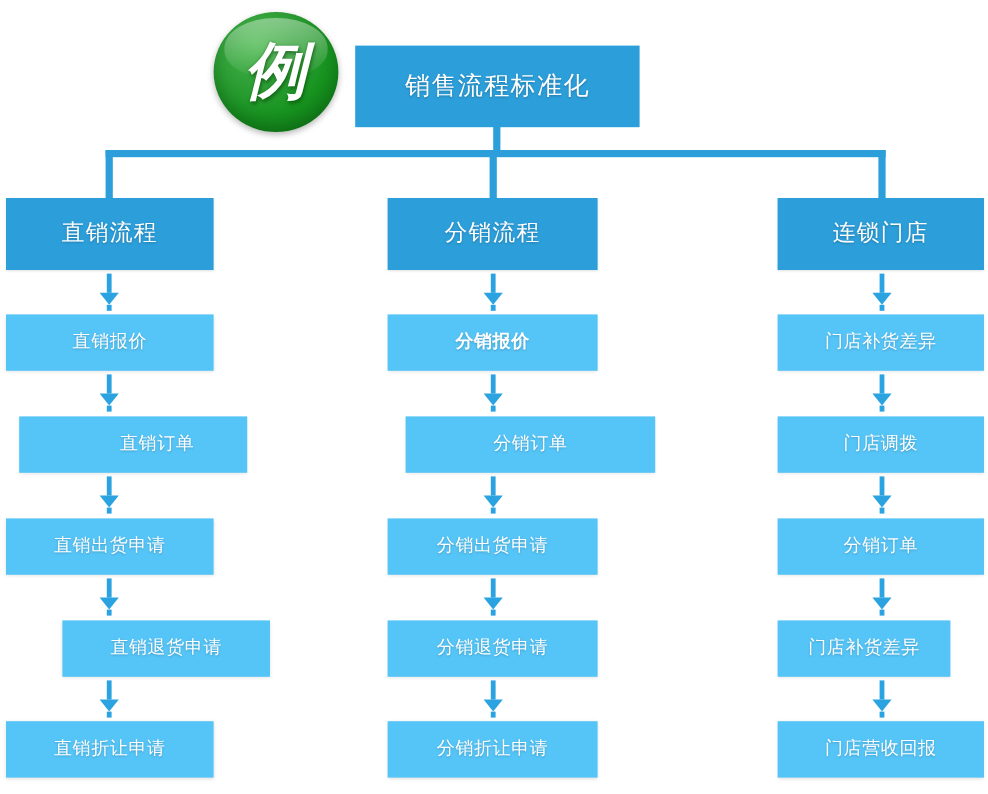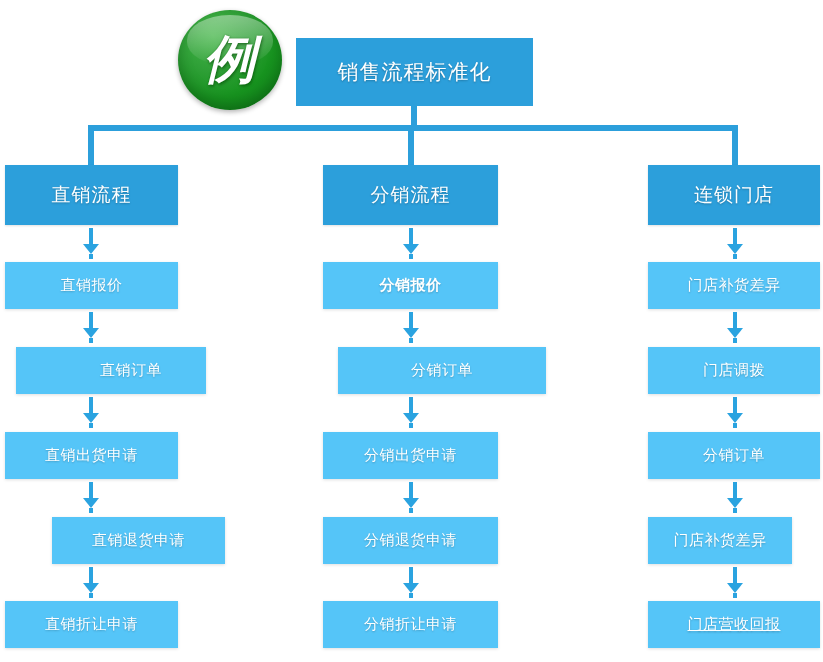--- a/index.html
+++ b/index.html
@@ -285,17 +285,17 @@
   </div>
   <div class="node node-step" style="left:648px; top:517px; width:144px; height:47px;">
     <span>门店补货差异</span>
   </div>
 
   <div class="arrow" style="left:727px; top:567px; height:31px;">
     <div class="stem" style="height:16px;"></div>
     <div class="head" style="top:16px;"></div>
     <div class="tip" style="top:26px;"></div>
   </div>
-  <div class="node node-step" style="left:648px; top:601px; width:172px; height:47px;text-decoration:underline;">
+  <div class="node node-step" style="left:648px; top:601px; width:172px; height:47px;">
     <span>门店营收回报</span>
   </div>
 
 </div>
 
 </body></html>

